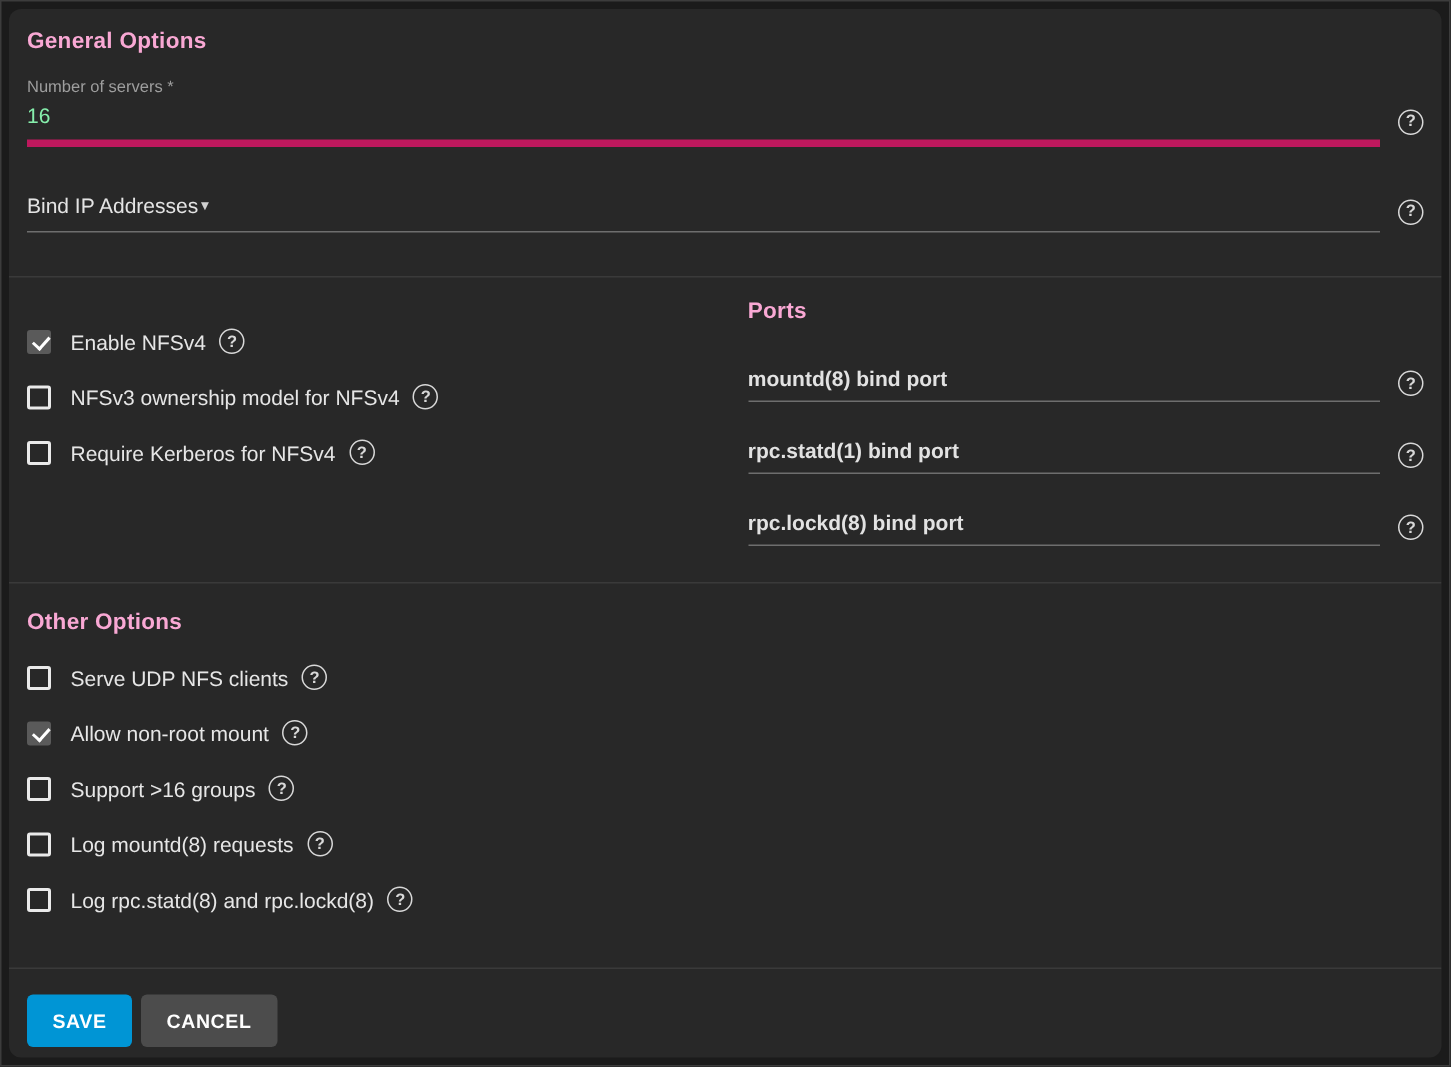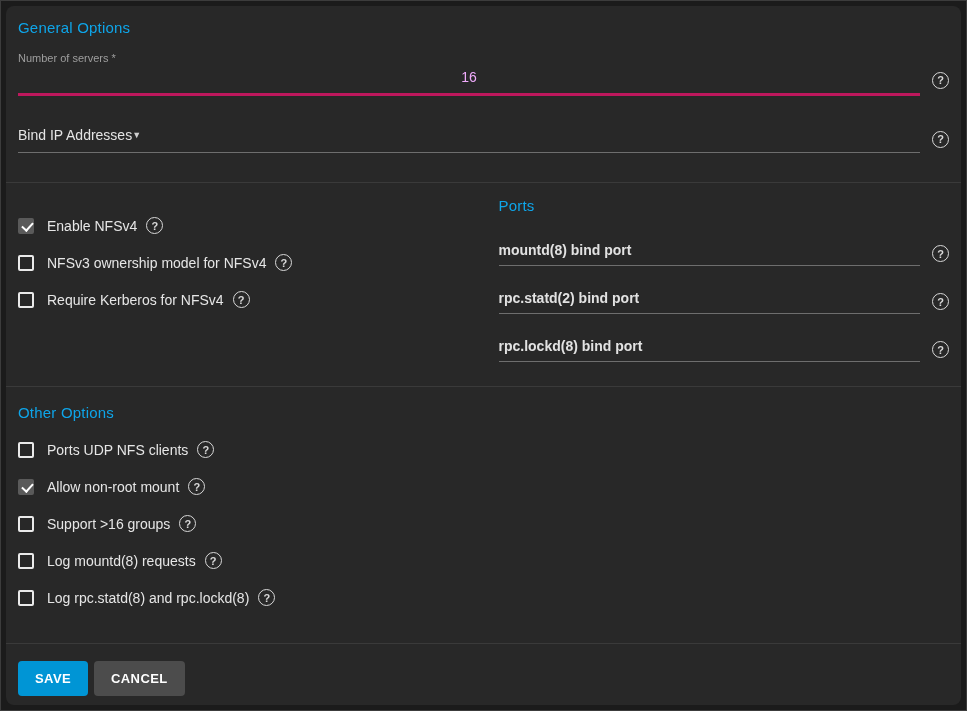--- a/index.html
+++ b/index.html
@@ -16,32 +16,32 @@
     padding:5px;
   }
   .card {
     background:#282828;
     border-radius:8px;
     width:100%; height:100%;
     overflow:hidden;
   }
   .sec { padding:0 12px; }
   h2 {
-    font-size:15px; font-weight:normal; color:#0ea5e9;
+    font-size:15px; font-weight:bold; color:#f9a8d4;
     letter-spacing:0.2px;
   }
   .sec.general { padding-top:13px; }
   .field-stacked { margin-top:16px; }
   .mini-label { font-size:11px; color:#9e9e9e; display:block; }
   .input-row { display:flex; align-items:center; }
   .text-input {
     flex:1; background:transparent; border:none; outline:none;
-    border-bottom:3px solid #be185d; color:#f0abfc;
+    border-bottom:5px solid #be185d; color:#86efac;
     font-size:14px; font-family:"Liberation Sans",sans-serif;
-    padding:4px 0 8px 0; margin-top:1px;text-align:center;
+    padding:4px 0 8px 0; margin-top:1px;
   }
   .help {
     width:17px; height:17px; min-width:17px;
     border:1.5px solid #d8d8d8; border-radius:50%;
     color:#d8d8d8; font-size:11px; font-weight:bold;
     display:flex; align-items:center; justify-content:center;
     margin-left:12px; cursor:pointer;
   }
   .select-field { margin-top:29px; }
   .select-area {
@@ -145,41 +145,41 @@
         <h2>Ports</h2>
 
         <div class="port-row">
           <div class="port-line">
             <span class="port-label">mountd(8) bind port</span>
           </div>
           <span class="help">?</span>
         </div>
         <div class="port-row">
           <div class="port-line">
-            <span class="port-label">rpc.statd(2) bind port</span>
+            <span class="port-label">rpc.statd(1) bind port</span>
           </div>
           <span class="help">?</span>
         </div>
         <div class="port-row">
           <div class="port-line">
             <span class="port-label">rpc.lockd(8) bind port</span>
           </div>
           <span class="help">?</span>
         </div>
       </div>
     </section>
 
     <div class="divider"></div>
 
     <section class="sec other">
       <h2>Other Options</h2>
 
       <div class="cbx-row">
         <span class="cbx"></span>
-        <span class="cbx-label">Ports UDP NFS clients</span>
+        <span class="cbx-label">Serve UDP NFS clients</span>
         <span class="help">?</span>
       </div>
       <div class="cbx-row">
         <span class="cbx checked"></span>
         <span class="cbx-label">Allow non-root mount</span>
         <span class="help">?</span>
       </div>
       <div class="cbx-row">
         <span class="cbx"></span>
         <span class="cbx-label">Support &gt;16 groups</span>

